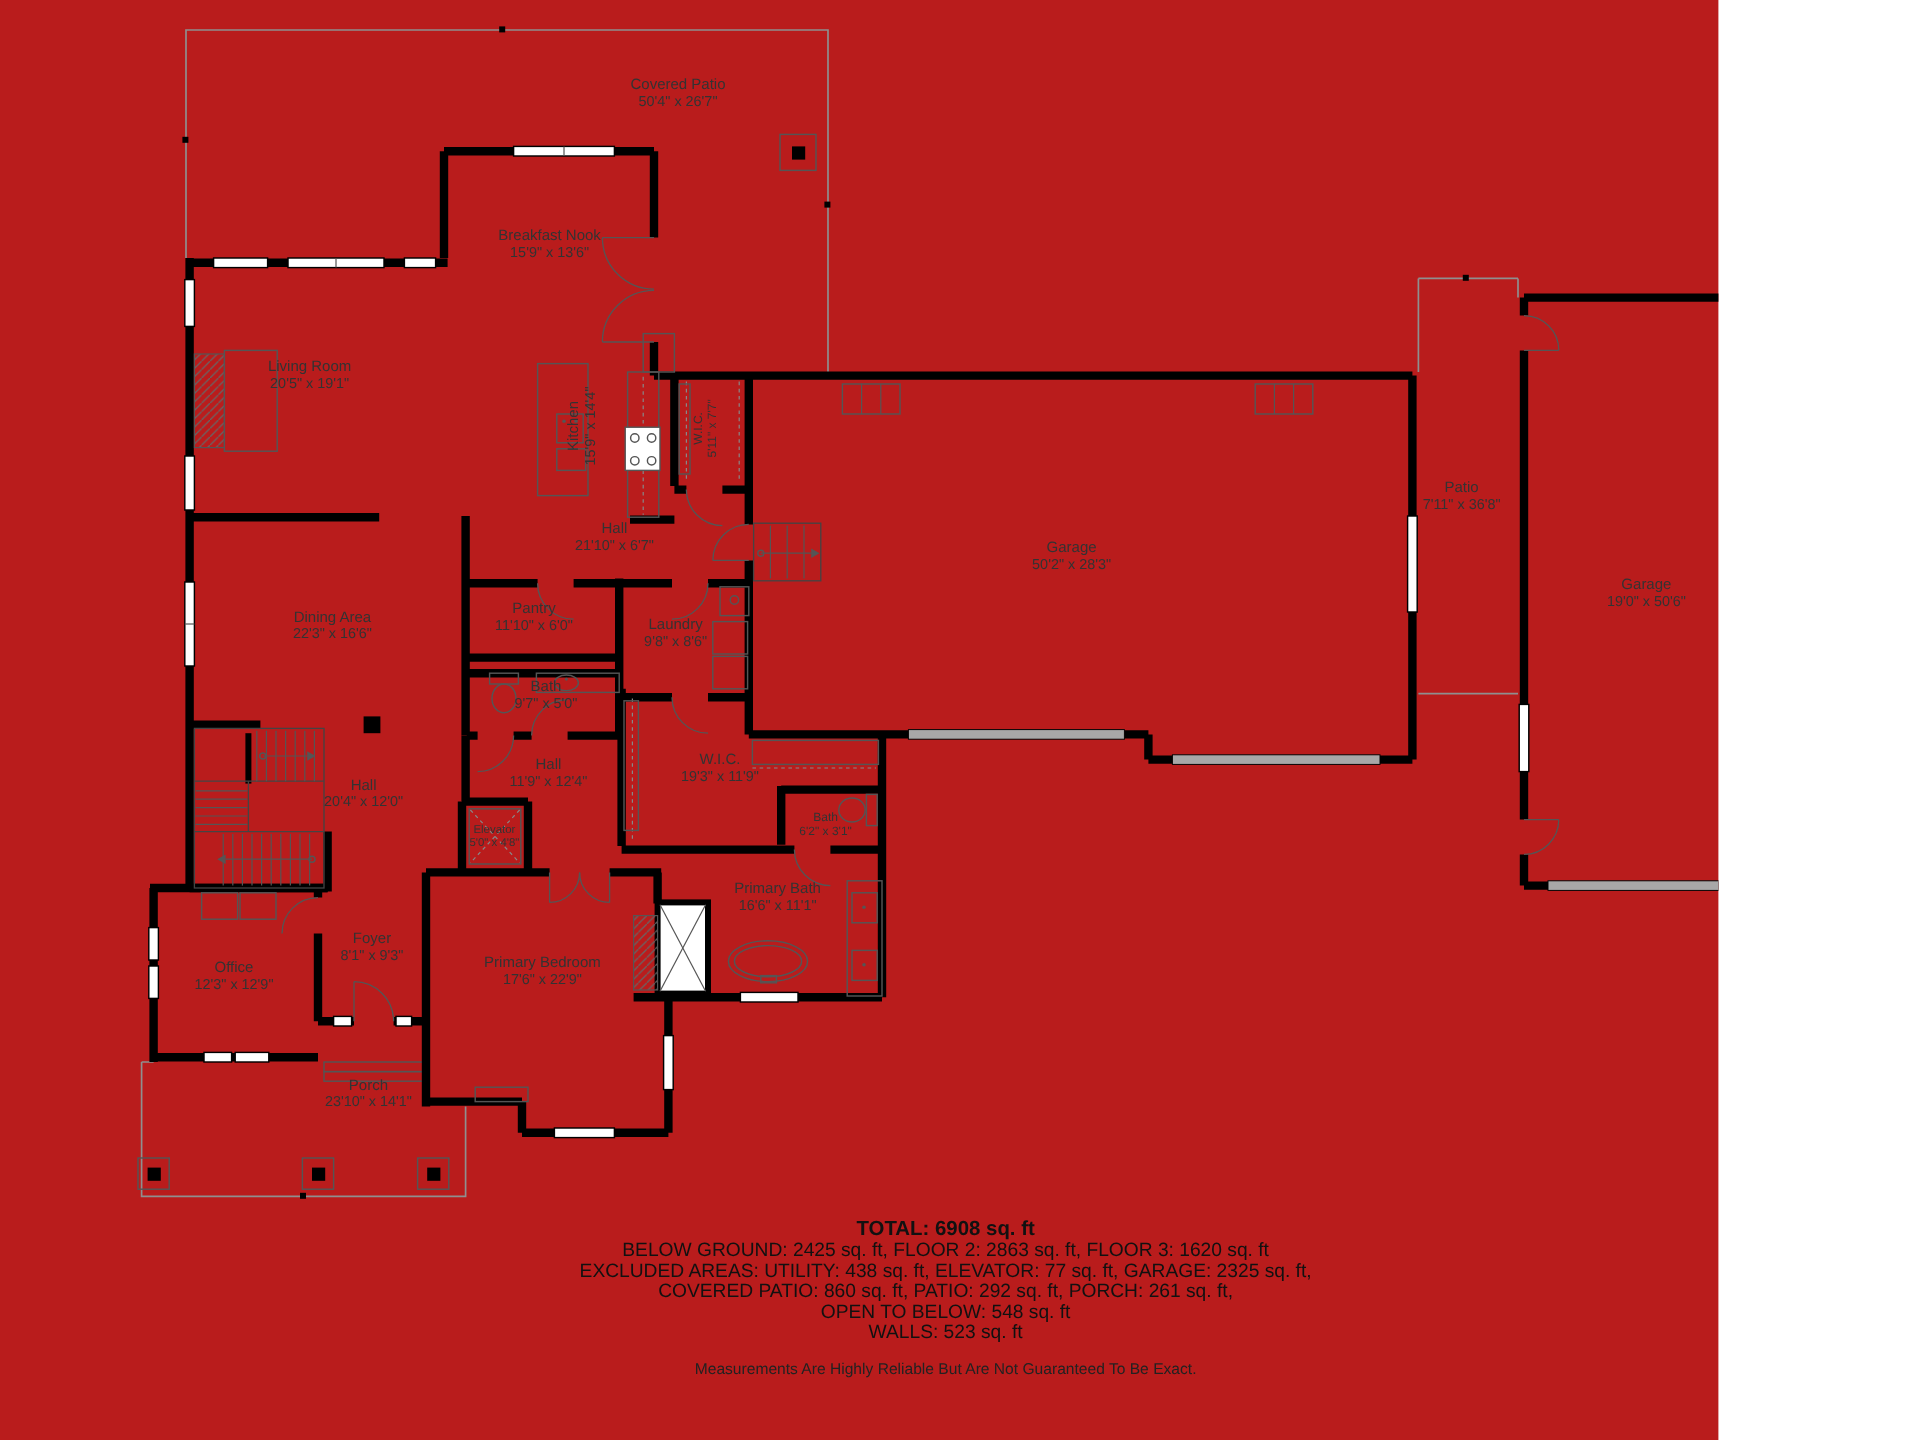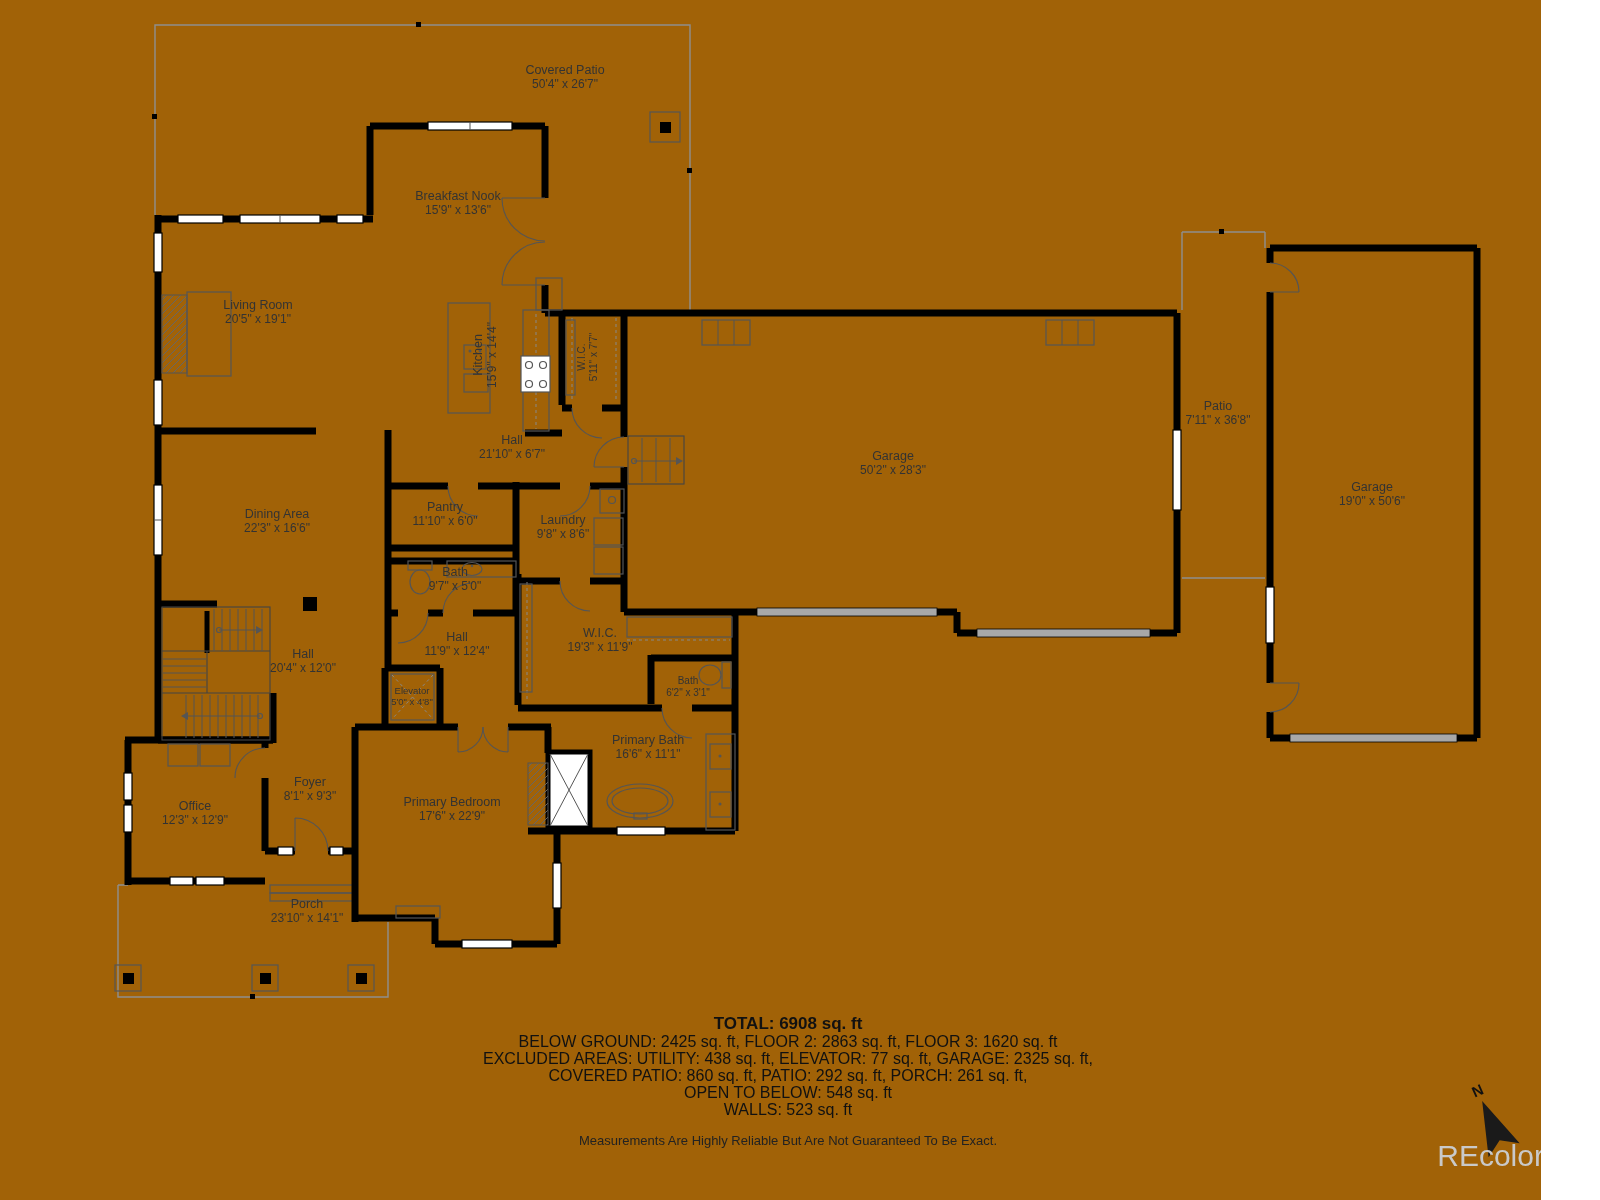--- a/index.html
+++ b/index.html
@@ -1,16 +1,16 @@
 <!DOCTYPE html>
 <html><head>
 <meta charset="utf-8">
 <style>
   html,body{margin:0;padding:0;background:#ffffff;}
-  #stage{position:relative;width:1541px;height:1200px;background:#a16207;overflow:hidden;
+  #stage{position:relative;width:1432px;height:1200px;background:#b91c1c;overflow:hidden;
          font-family:"Liberation Sans", sans-serif;}
   svg{display:block}
   
   .w{stroke:#000;stroke-width:7;fill:none;stroke-linecap:butt}
   .w5{stroke:#000;stroke-width:5;fill:none}
   
   .t{stroke:#8f8f8f;stroke-width:1.4;fill:none}
   .tb{stroke:#444;stroke-width:1.1;fill:none}
   .fix{stroke:#555;stroke-width:1.2;fill:#fff}
   .fixn{stroke:#555;stroke-width:1.2;fill:none}

